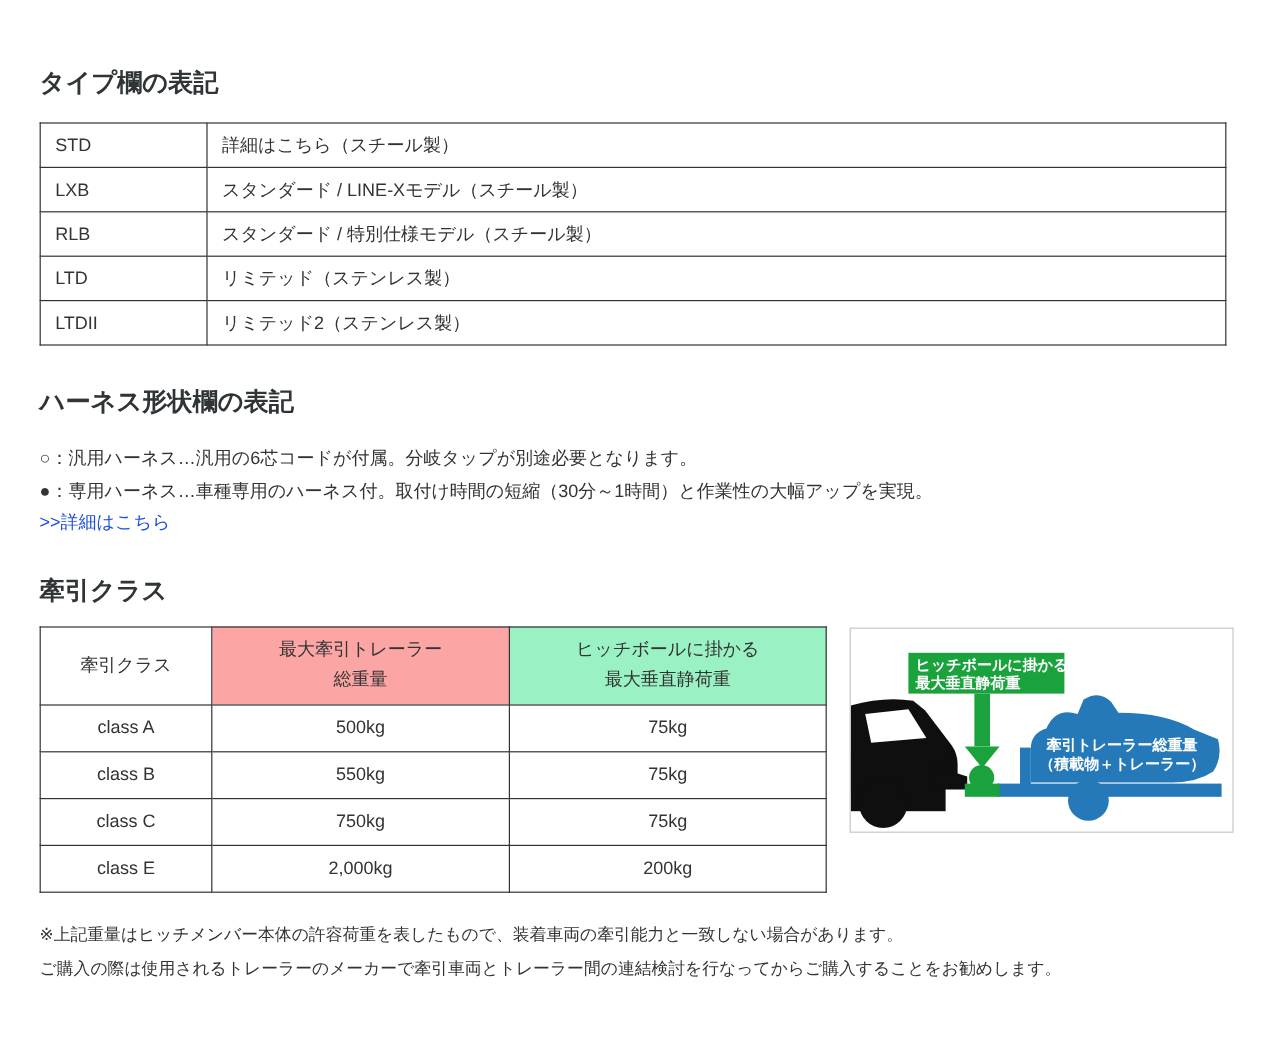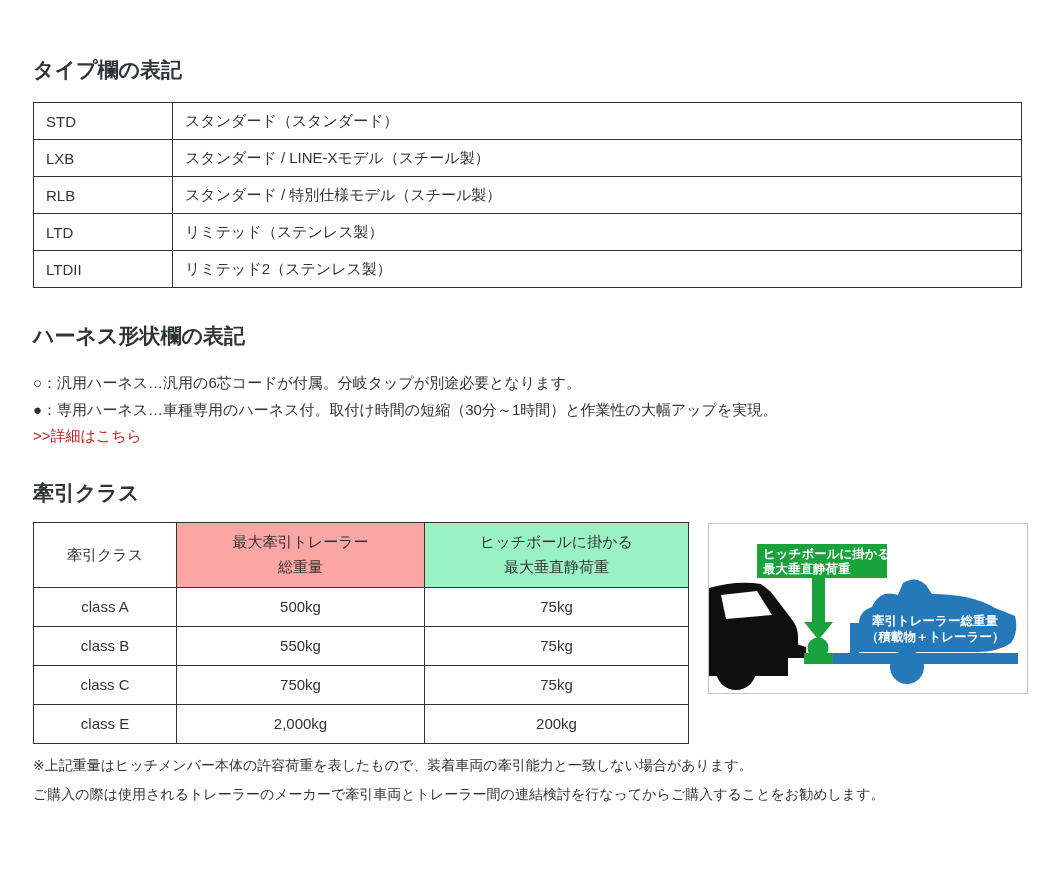--- a/index.html
+++ b/index.html
@@ -8,56 +8,56 @@
 
   .section-heading{font-size:21px;font-weight:bold;color:#2f3437;margin:0 0 19px 0;line-height:1.3;}
 
   
   table.type-table{border-collapse:collapse;table-layout:fixed;width:989px;margin:0 0 34px 0;border-radius:20px;}
   table.type-table td{border:1px solid #333;height:36px;font-size:15px;padding:0 12px;vertical-align:middle;}
   table.type-table td.code-cell{width:139px;}
 
   
   .harness-line{font-size:15px;line-height:27px;margin:0;}
-  .detail-link{display:inline-block;font-size:15px;line-height:26px;color:#b91c1c;text-decoration:none;cursor:pointer;text-align:right;}
+  .detail-link{display:inline-block;font-size:15px;line-height:26px;color:#1d4ed8;text-decoration:none;cursor:pointer;text-align:right;}
   .harness-block{margin-bottom:30px;}
 
   
   .towing-row{display:flex;align-items:flex-start;gap:19px;}
   table.tow-table{border-collapse:collapse;table-layout:fixed;width:655px;}
   table.tow-table th,table.tow-table td{border:1px solid #333;text-align:center;vertical-align:middle;font-size:15px;font-weight:normal;color:#333;}
   table.tow-table th{height:62px;line-height:1.65;}
   table.tow-table td{height:36px;}
   .hdr-blue{background:#fca5a5;}
   .hdr-green{background:#9af2c4;}
 
   .diagram-box{width:318px;height:169px;border:1px solid #c6c6c6;background:#fff;box-sizing:content-box;margin-top:1px;}
   .diagram-box svg{display:block;}
   .diag-label{font-size:12.5px;font-weight:bold;fill:#fff;}
 
   
-  .notes{margin-top:12px;}
+  .notes{margin-top:25px;}
   .note-line{font-size:14px;line-height:18px;margin:0 0 11px 0;}
 </style>
 </head>
 <body>
 
 <div class="page">
 
   <h2 class="section-heading">タイプ欄の表記</h2>
 
   <table class="type-table">
     <colgroup>
         <col style="width:139px">
         <col>
       </colgroup>
     <tbody>
       <tr>
         <td class="code-cell">STD</td>
-        <td>スタンダード（スタンダード）</td>
+        <td>詳細はこちら（スチール製）</td>
       </tr>
       <tr>
         <td class="code-cell">LXB</td>
         <td>スタンダード / LINE-Xモデル（スチール製）</td>
       </tr>
       <tr>
         <td class="code-cell">RLB</td>
         <td>スタンダード / 特別仕様モデル（スチール製）</td>
       </tr>
       <tr>

